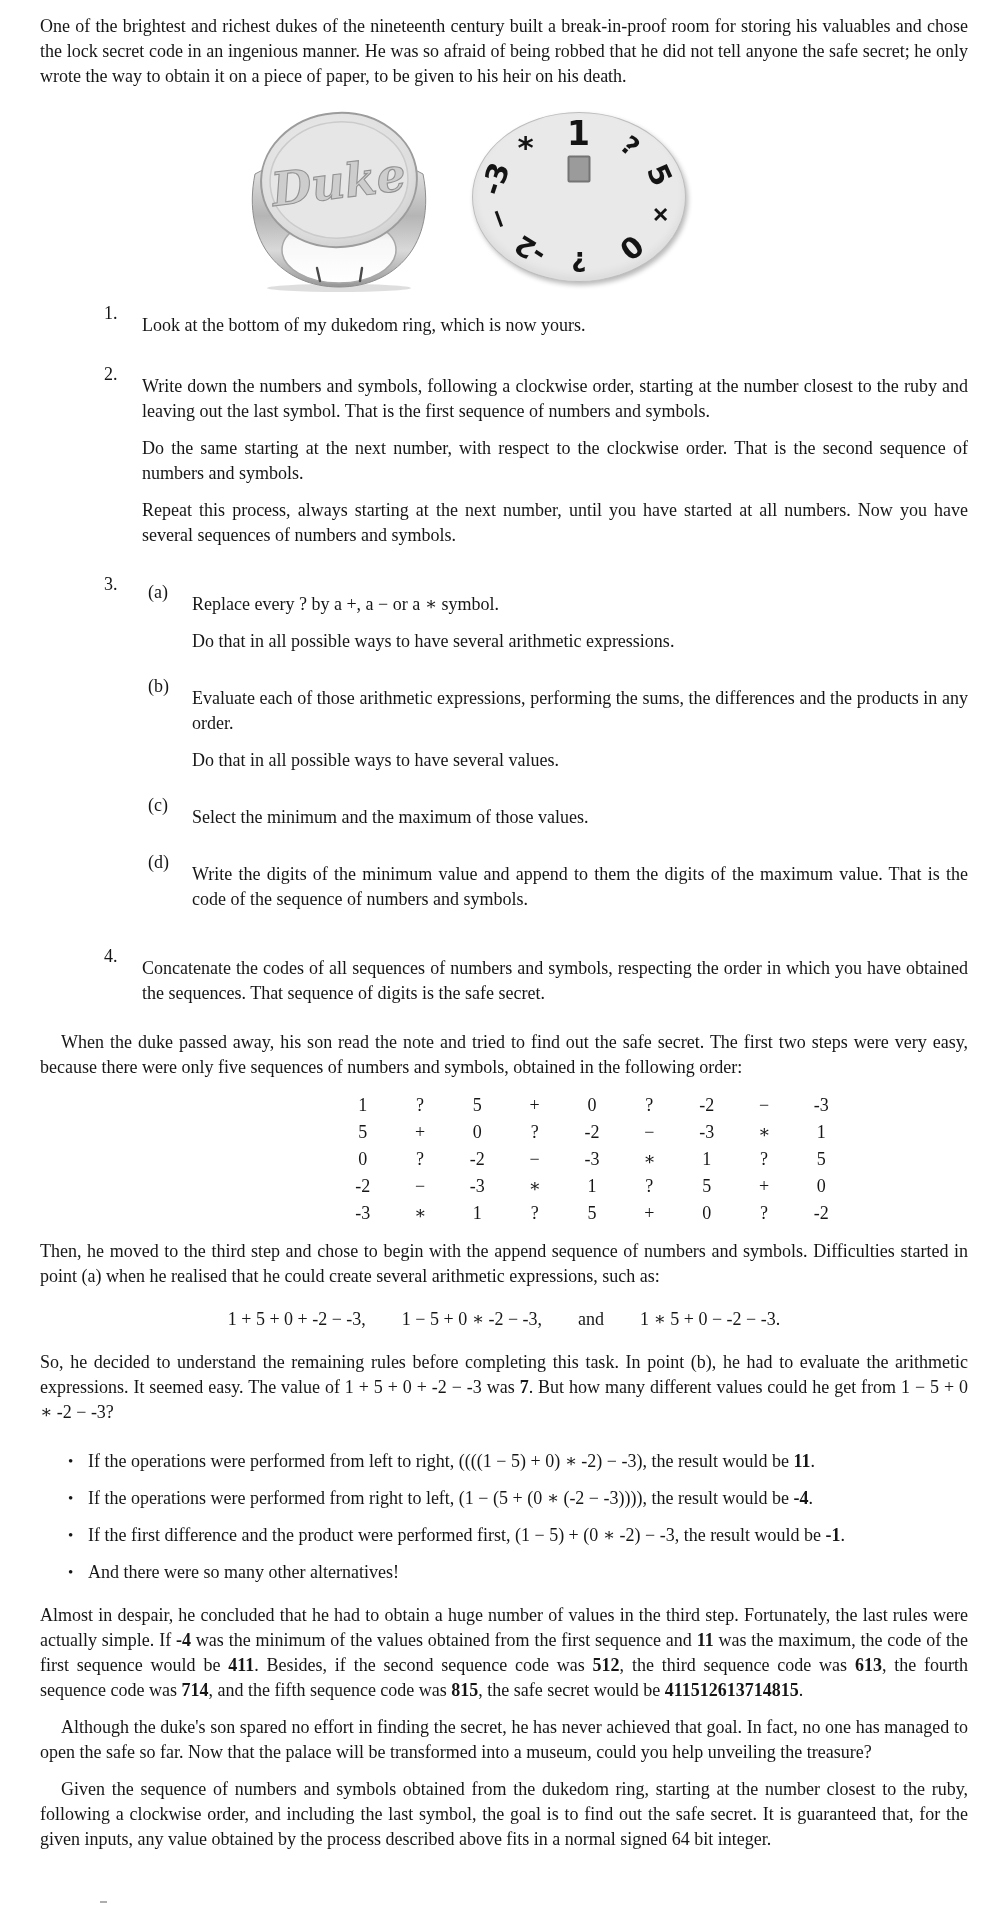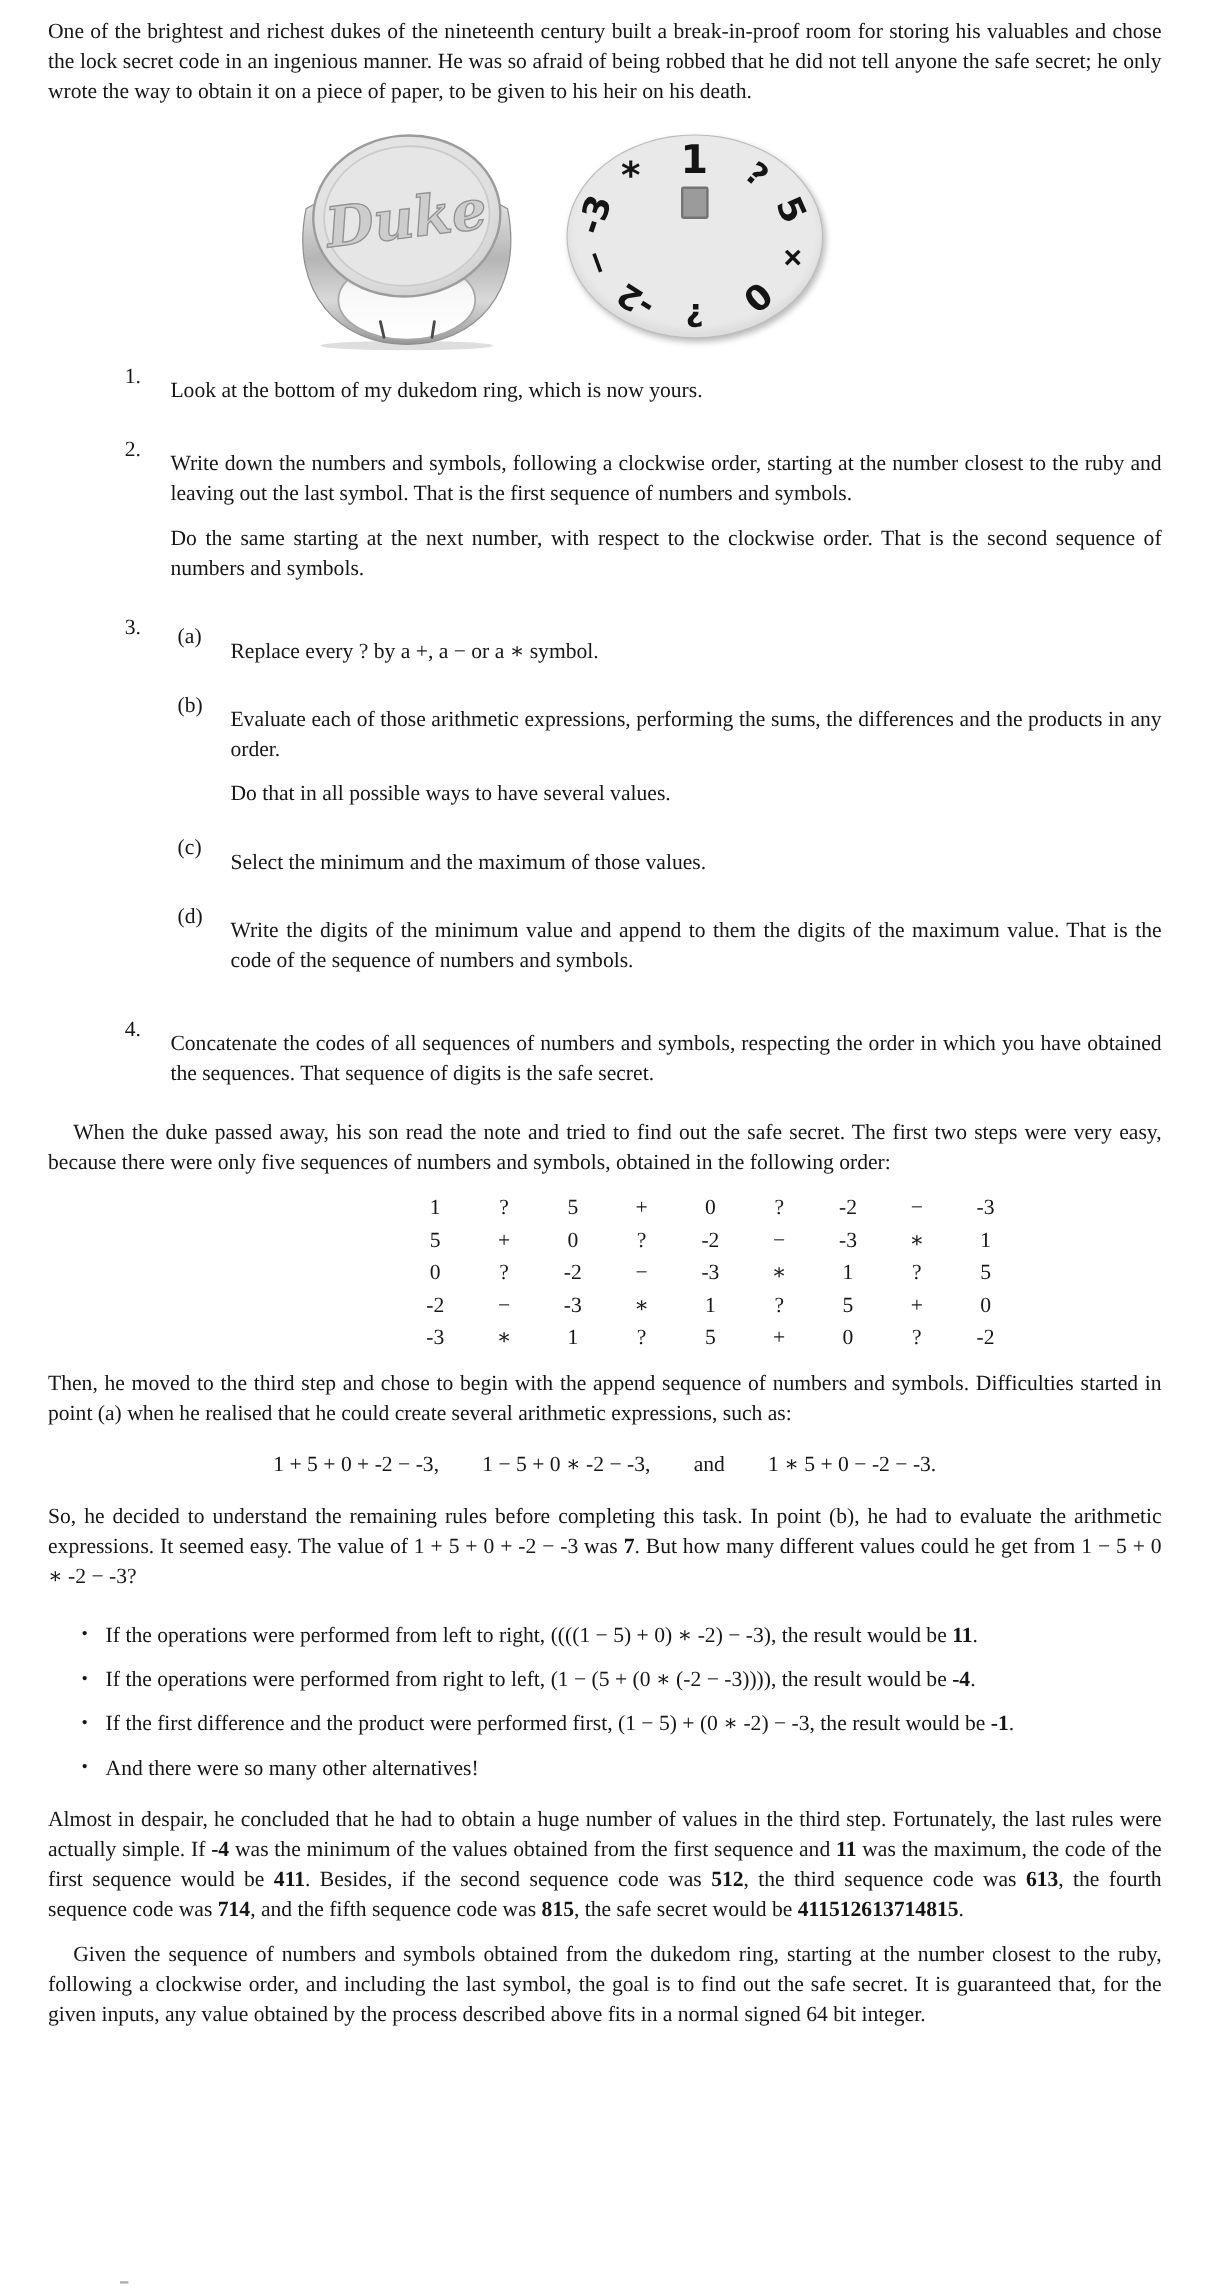--- a/index.html
+++ b/index.html
@@ -119,30 +119,32 @@
         <div class="step-num">1.</div>
         <div class="step-body">
           <p>Look at the bottom of my dukedom ring, which is now yours.</p>
         </div>
       </div>
       <div class="step">
         <div class="step-num">2.</div>
         <div class="step-body">
           <p>Write down the numbers and symbols, following a clockwise order, starting at the number closest to the ruby and leaving out the last symbol. That is the first sequence of numbers and symbols.</p>
           <p>Do the same starting at the next number, with respect to the clockwise order. That is the second sequence of numbers and symbols.</p>
+          <p>Repeat this process, always starting at the next number, until you have started at all numbers. Now you have several sequences of numbers and symbols.</p>
         </div>
       </div>
       <div class="step">
         <div class="step-num">3.</div>
         <div class="step-body">
           <div class="sublist">
             <div class="substep">
               <div class="sub-label">(a)</div>
               <div class="sub-body">
                 <p>Replace every ? by a +, a − or a ∗ symbol.</p>
+                <p>Do that in all possible ways to have several arithmetic expressions.</p>
               </div>
             </div>
             <div class="substep">
               <div class="sub-label">(b)</div>
               <div class="sub-body">
                 <p>Evaluate each of those arithmetic expressions, performing the sums, the differences and the products in any order.</p>
                 <p>Do that in all possible ways to have several values.</p>
               </div>
             </div>
             <div class="substep">
@@ -253,17 +255,18 @@
         <div class="bullet-body"><span>If the first difference and the product were performed first, (1 − 5) + (0 ∗ -2) − -3, the result would be </span><b>-1</b><span>.</span></div>
       </div>
       <div class="bullet">
         <span class="bullet-dot">•</span>
         <div class="bullet-body"><span>And there were so many other alternatives!</span></div>
       </div>
     </div>
 
   <p class="p-almost"><span>Almost in despair, he concluded that he had to obtain a huge number of values in the third step. Fortunately, the last rules were actually simple. If </span><b>-4</b><span> was the minimum of the values obtained from the first sequence and </span><b>11</b><span> was the maximum, the code of the first sequence would be </span><b>411</b><span>. Besides, if the second sequence code was </span><b>512</b><span>, the third sequence code was </span><b>613</b><span>, the fourth sequence code was </span><b>714</b><span>, and the fifth sequence code was </span><b>815</b><span>, the safe secret would be </span><b>411512613714815</b><span>.</span></p>
 
+  <p class="indent p-although">Although the duke's son spared no effort in finding the secret, he has never achieved that goal. In fact, no one has managed to open the safe so far. Now that the palace will be transformed into a museum, could you help unveiling the treasure?</p>
 
   <p class="indent p-given">Given the sequence of numbers and symbols obtained from the dukedom ring, starting at the number closest to the ruby, following a clockwise order, and including the last symbol, the goal is to find out the safe secret. It is guaranteed that, for the given inputs, any value obtained by the process described above fits in a normal signed 64 bit integer.</p>
 
   <div class="cutoff-mark"></div>
 </div>
 
 </body></html>

